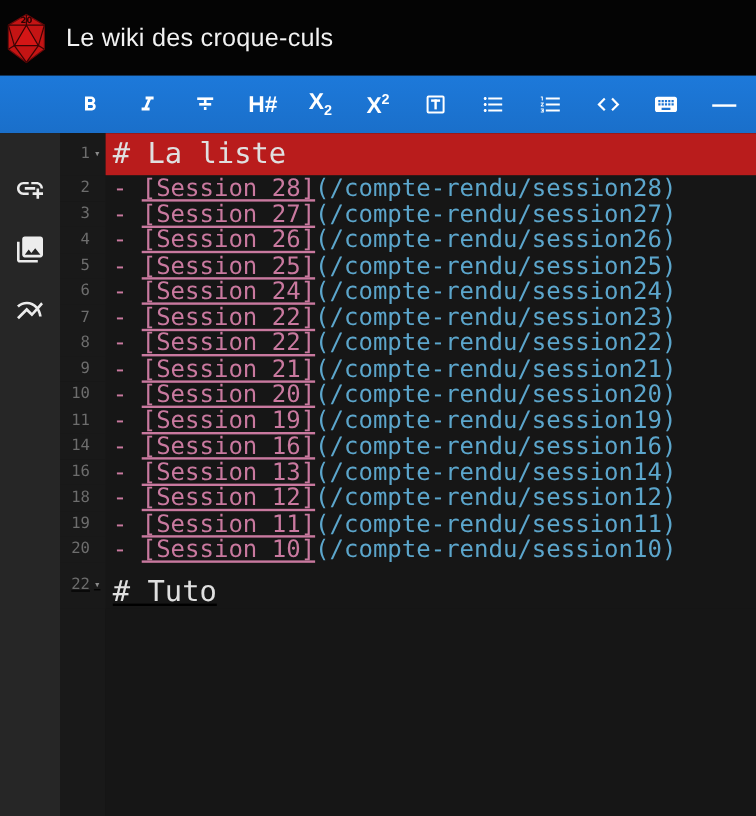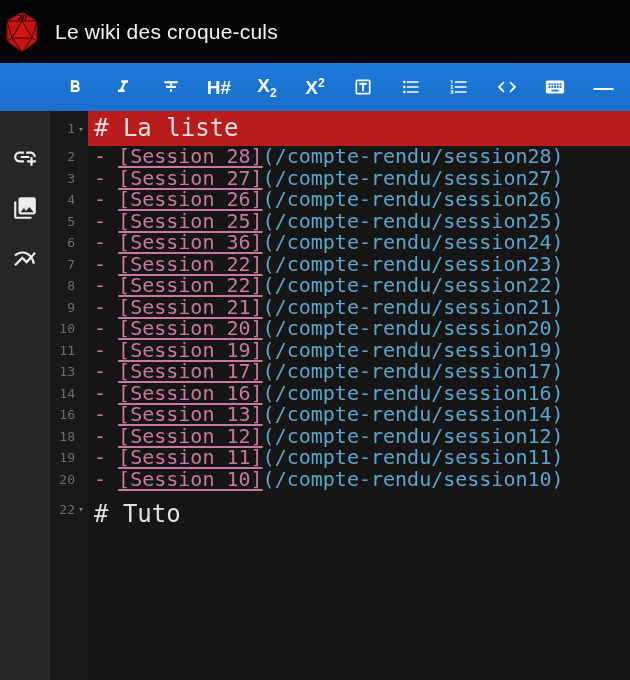--- a/index.html
+++ b/index.html
@@ -49,21 +49,21 @@
   }
   .lnum{text-align:right;}
   .fold{width:12px;text-align:center;font-size:9px;color:#8a8a8a;cursor:pointer;}
   .code{
     flex:1;color:#d6d6d6;font-size:20px;line-height:21.5px;
     padding-left:6px;white-space:pre;cursor:text;
   }
   .line{height:21.5px;}
   .line.heading{height:35px;}
   .line.heading .code{font-size:24px;line-height:35px;color:#e0e0e0;}
-  .line.heading.gap{height:38px;}
+  .line.heading.gap{height:38px;text-decoration:underline;}
   .line.heading.gap .code{line-height:48px;}
   .line.active .code{background:#b91c1c;}
   .seg-h{color:#e0e0e0;}
   .seg-dash{color:#c9799f;}
   .seg-link{color:#c9799f;text-decoration:underline;text-underline-offset:3px;}
   .seg-url{color:#5ca6cc;}
   .seg-url2{color:#d59a5e;}
   .filler{flex:1;display:flex;}
   .filler .gutter-strip{width:38px;background:#191919;}
   .filler .void{flex:1;background:#161616;}
@@ -203,21 +203,21 @@
             <span class="lnum">5</span>
             <span class="fold"></span>
           </div>
           <div class="code"><span class="seg-dash">- </span><span class="seg-link">[Session 25]</span><span class="seg-url">(/compte-rendu/session25)</span></div>
         </div>
         <div class="line">
           <div class="gutter">
             <span class="lnum">6</span>
             <span class="fold"></span>
           </div>
-          <div class="code"><span class="seg-dash">- </span><span class="seg-link">[Session 36]</span><span class="seg-url">(/compte-rendu/session24)</span></div>
+          <div class="code"><span class="seg-dash">- </span><span class="seg-link">[Session 24]</span><span class="seg-url">(/compte-rendu/session24)</span></div>
         </div>
         <div class="line">
           <div class="gutter">
             <span class="lnum">7</span>
             <span class="fold"></span>
           </div>
           <div class="code"><span class="seg-dash">- </span><span class="seg-link">[Session 22]</span><span class="seg-url">(/compte-rendu/session23)</span></div>
         </div>
         <div class="line">
           <div class="gutter">
@@ -239,27 +239,20 @@
             <span class="fold"></span>
           </div>
           <div class="code"><span class="seg-dash">- </span><span class="seg-link">[Session 20]</span><span class="seg-url">(/compte-rendu/session20)</span></div>
         </div>
         <div class="line">
           <div class="gutter">
             <span class="lnum">11</span>
             <span class="fold"></span>
           </div>
           <div class="code"><span class="seg-dash">- </span><span class="seg-link">[Session 19]</span><span class="seg-url">(/compte-rendu/session19)</span></div>
-        </div>
-        <div class="line">
-          <div class="gutter">
-            <span class="lnum">13</span>
-            <span class="fold"></span>
-          </div>
-          <div class="code"><span class="seg-dash">- </span><span class="seg-link">[Session 17]</span><span class="seg-url">(/compte-rendu/session17)</span></div>
         </div>
         <div class="line">
           <div class="gutter">
             <span class="lnum">14</span>
             <span class="fold"></span>
           </div>
           <div class="code"><span class="seg-dash">- </span><span class="seg-link">[Session 16]</span><span class="seg-url">(/compte-rendu/session16)</span></div>
         </div>
         <div class="line">
           <div class="gutter">

